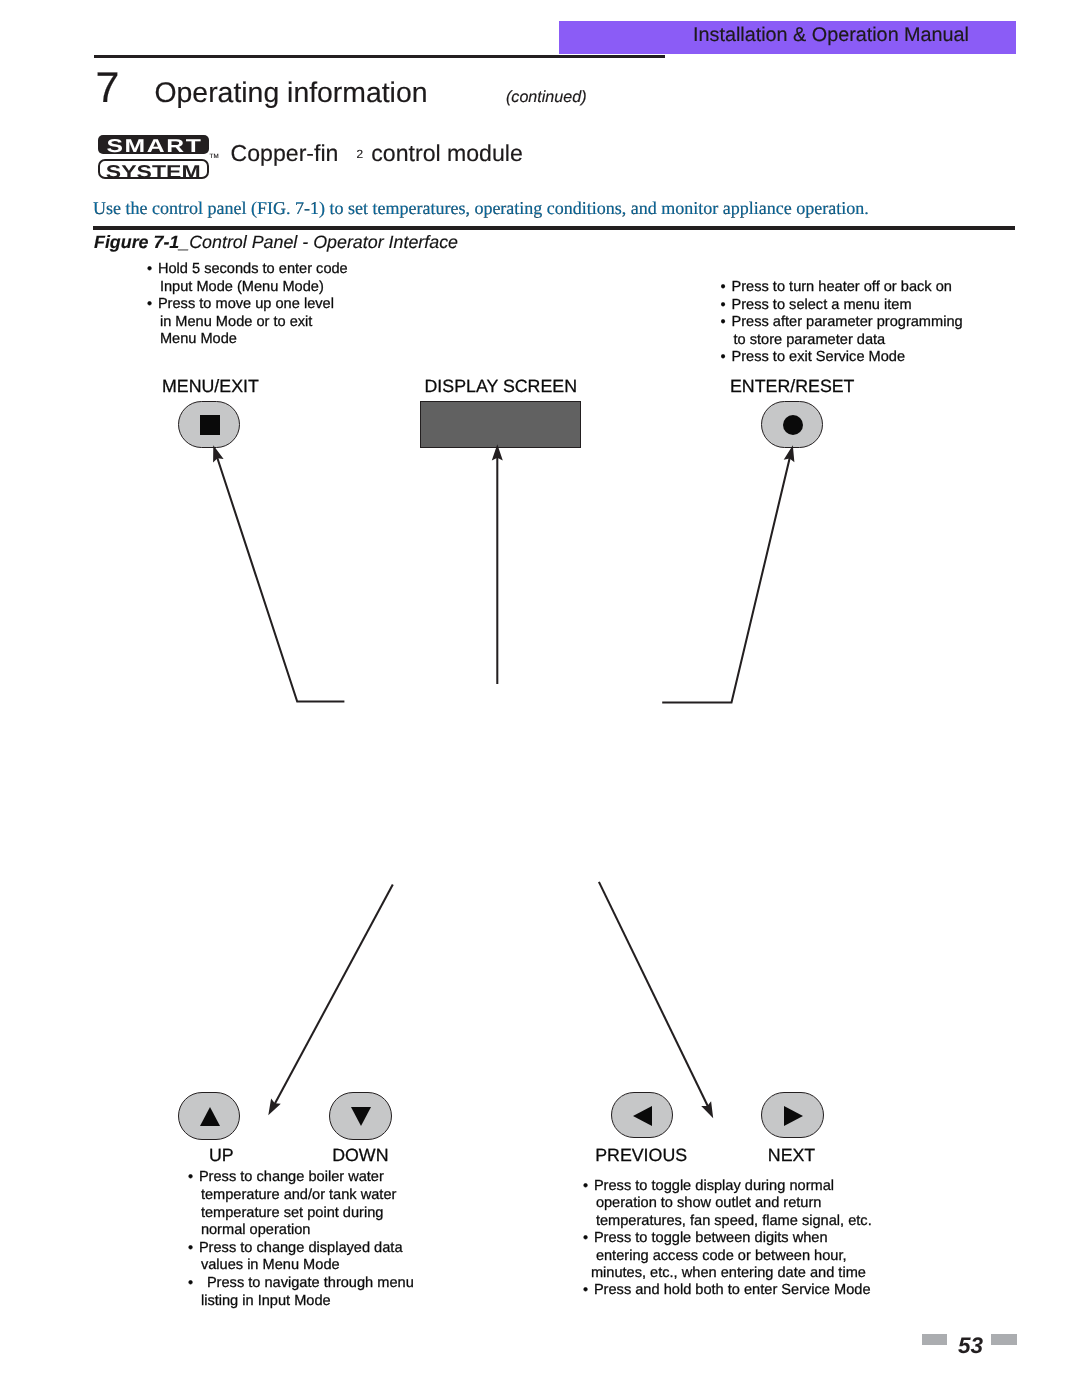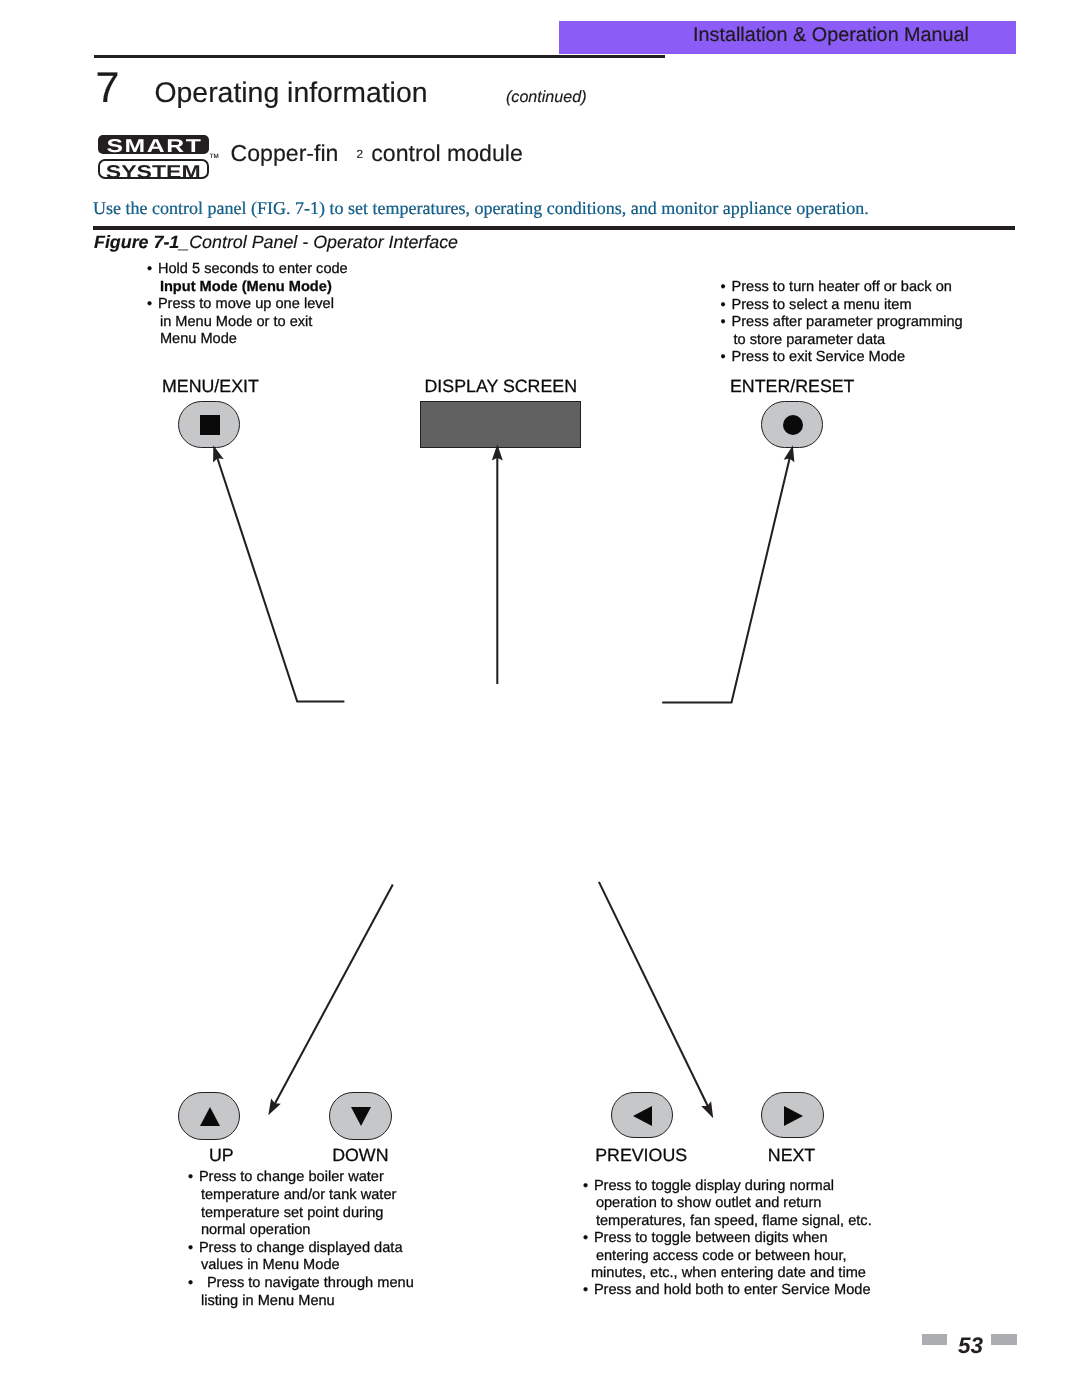--- a/index.html
+++ b/index.html
@@ -99,21 +99,21 @@
       <path d="M713.2,1118.3 L711.1,1101.3 L707.3,1106.0 L701.2,1106.1 Z"></path>
     </g>
   </svg>
 
   <div class="blk" id="blk-menuexit" style="left:146.9px;top:261px;font-size:14.6px;line-height:17.5px;">
       <div class="li">
         <span class="bu">•</span>
         <span class="tx" style="margin-left: 11px;">Hold 5 seconds to enter code</span>
       </div>
       <div class="li">
-        <span class="tx" style="margin-left: 13px; font-weight: bold;">Input Mode (Menu Mode)</span>
+        <span class="tx" style="margin-left: 13px;">Input Mode (Menu Mode)</span>
       </div>
       <div class="li">
         <span class="bu">•</span>
         <span class="tx" style="margin-left: 11px;">Press to move up one level</span>
       </div>
       <div class="li">
         <span class="tx" style="margin-left: 13px;">in Menu Mode or to exit</span>
       </div>
       <div class="li">
         <span class="tx" style="margin-left: 13px;">Menu Mode</span>
@@ -184,21 +184,21 @@
         <span class="tx" style="margin-left: 11px;">Press to change displayed data</span>
       </div>
       <div class="li">
         <span class="tx" style="margin-left: 13px;">values in Menu Mode</span>
       </div>
       <div class="li">
         <span class="bu">•</span>
         <span class="tx" style="margin-left: 19px;">Press to navigate through menu</span>
       </div>
       <div class="li">
-        <span class="tx" style="margin-left: 13px;">listing in Menu Menu</span>
+        <span class="tx" style="margin-left: 13px;">listing in Input Mode</span>
       </div>
     </div>
 
   <div class="btn" style="left:610.5px;top:1091.8px;width:62.5px;height:46px;">
     <svg viewBox="0 0 19 20" style="position:absolute;left:21px;top:13px;width:19px;height:20px;">
         <path d="M0,10 L19,0 L19,20 Z" fill="#0a0a0a"></path>
       </svg>
   </div>
   <div class="btn" style="left:761px;top:1091.8px;width:62.5px;height:46px;">
     <svg viewBox="0 0 19 20" style="position:absolute;left:22px;top:13px;width:19px;height:20px;">

